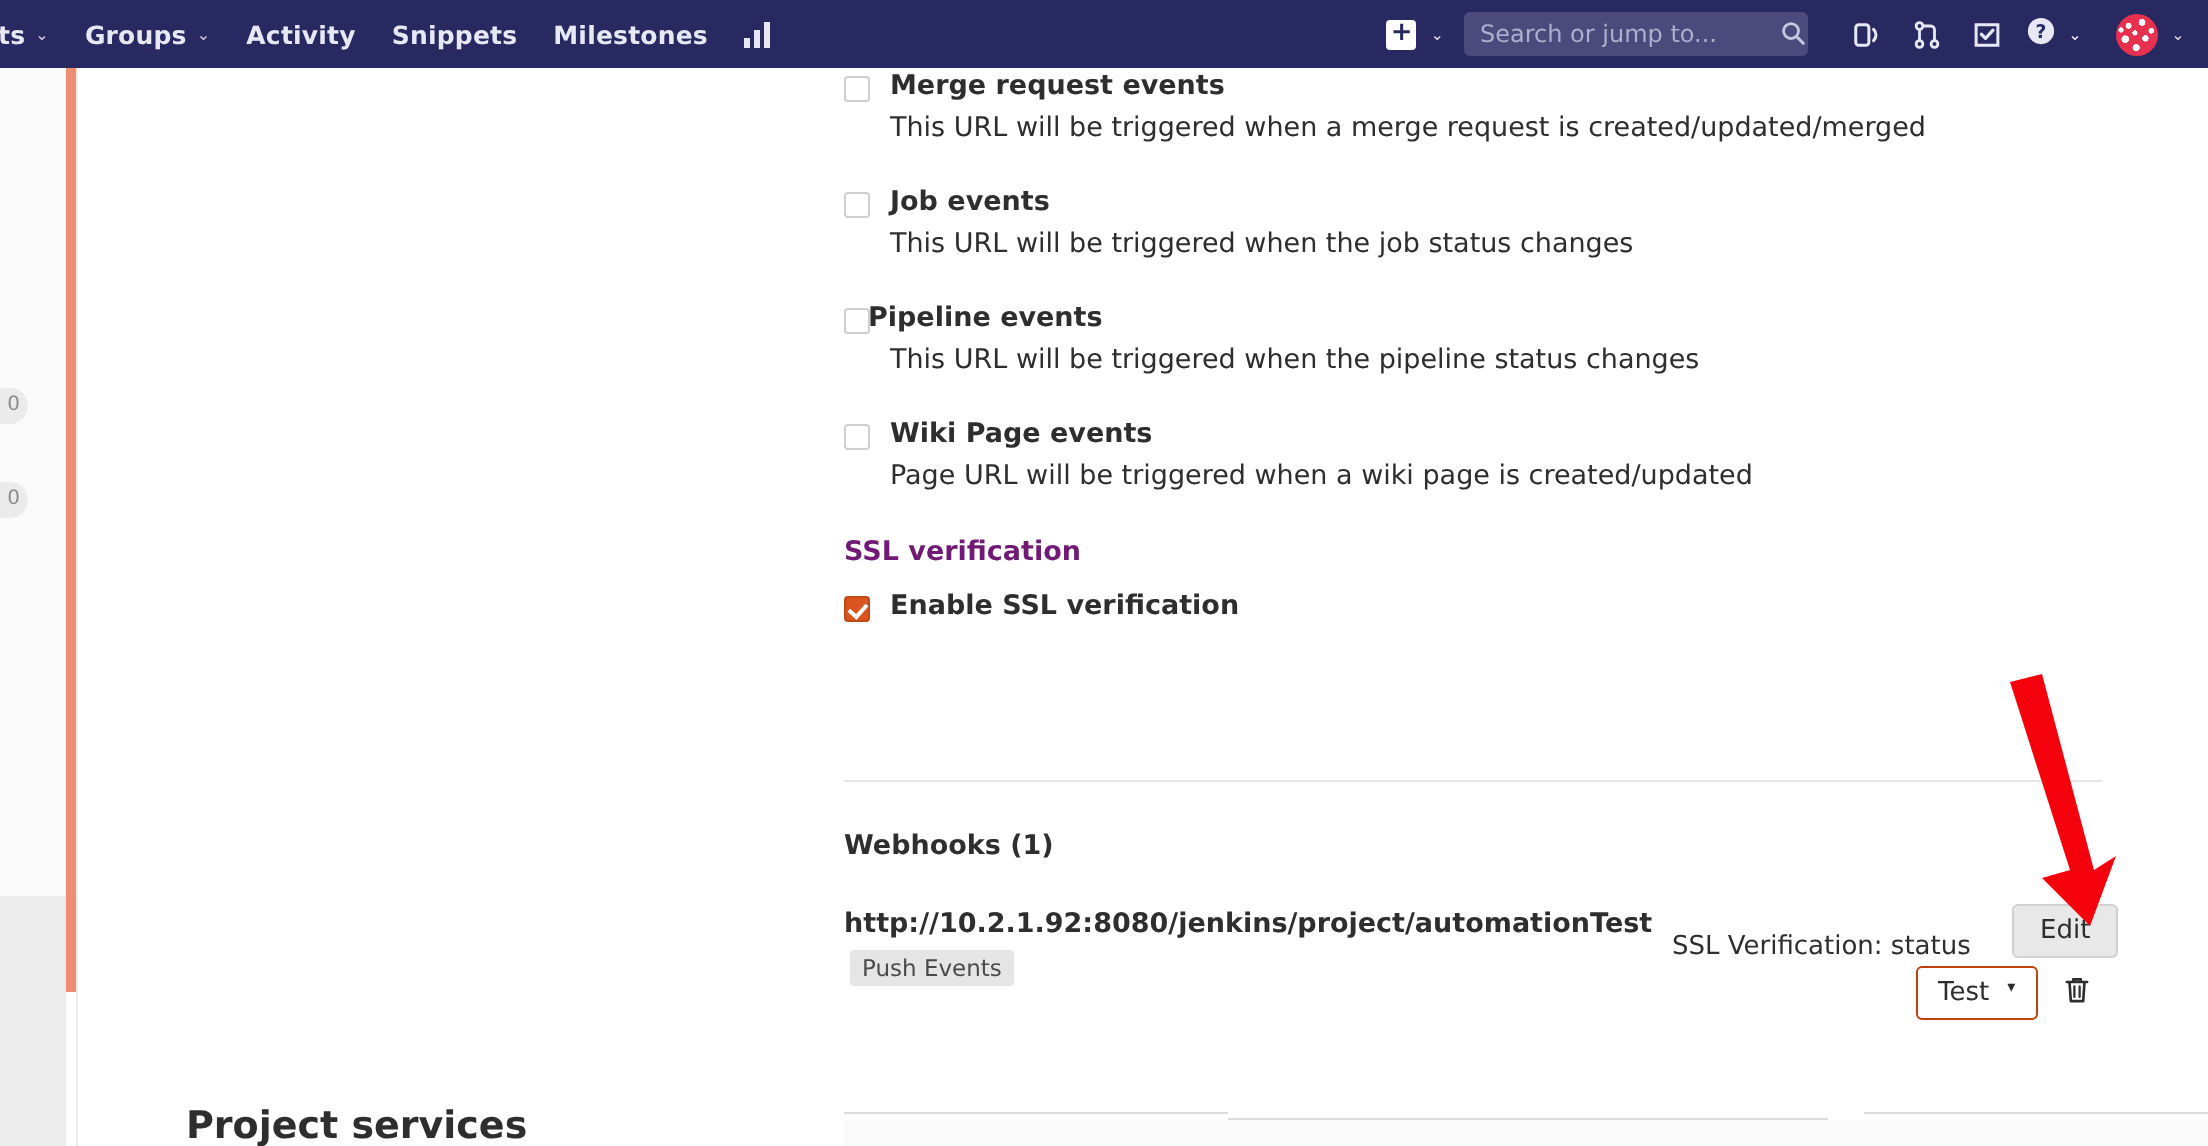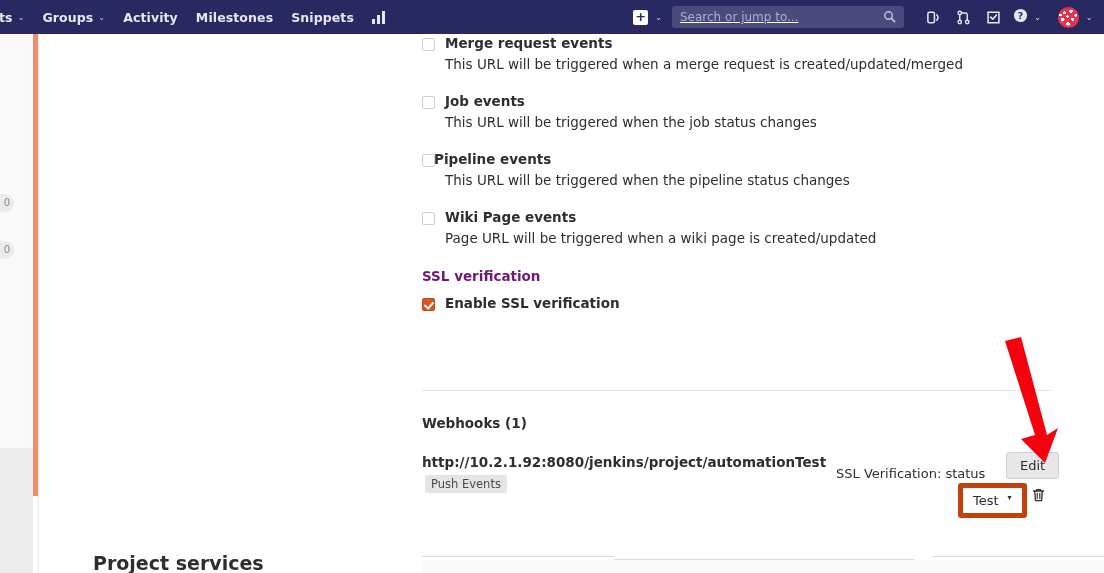--- a/index.html
+++ b/index.html
@@ -36,24 +36,23 @@
 
   .plus-box {
     width: 15px; height: 15px; background: #fff; border-radius: 2px;
     color: #292961; font-size: 13px; font-weight: bold; line-height: 13px;
     text-align: center; display: inline-block;
   }
   #nav-create { display: flex; align-items: center; gap: 7px; padding: 0 10px 0 6px; height: 34px;}
   #nav-create .caret { font-size: 8px; color:#ddd; }
 
   #search-box {
-    width: 232px; height: 22px; background: #4a4a7d; border-radius: 3px;
+    width: 172px; height: 22px; background: #4a4a7d; border-radius: 3px;
     display: flex; align-items: center; padding: 0 8px;
     margin-right: 14px;
-    text-decoration: underline;
   }
   #search-input {
     flex: 1; background: transparent; border: none; outline: none;
     color: #c7c7dd; font-size: 12px; font-family: inherit;
   }
   #search-input::placeholder { color: #aeaecd; }
   .nav-icon-btn {
     width: 30px; height: 34px; display: flex; align-items: center; justify-content: center;
     color: #e8e8f5;
   }
@@ -155,21 +154,21 @@
     font-size: 13px; color: #2e2e2e; white-space: nowrap;
   }
   #edit-btn {
     position: absolute; left: 967px; top: 418px;
     background: #e8e8e8; border: 1px solid #d0d0d0; border-radius: 3px;
     font-family: inherit; font-size: 13px; color: #2e2e2e;
     padding: 6px 13px; cursor: pointer; line-height: 1;
   }
   #test-btn {
     position: absolute; left: 919px; top: 449px;
-    background: #fff; border: 5px solid #c2410c; border-radius: 3px;
+    background: #fff; border: 1px solid #c2410c; border-radius: 3px;
     font-family: inherit; font-size: 13px; color: #2e2e2e;
     padding: 6px 10px; cursor: pointer; line-height: 1;
     display: flex; align-items: flex-start; gap: 9px;
   }
   #test-btn .caret { font-size: 8px; }
   #delete-btn {
     position: absolute; left: 988px; top: 449px;
     background: transparent; border: none; cursor: pointer;
     padding: 4px; line-height: 0;
   }
@@ -205,24 +204,24 @@
       <span class="caret">⌄</span>
     </a>
     <a class="nav-link">
       <span>Groups</span>
       <span class="caret">⌄</span>
     </a>
     <a class="nav-link">
       <span>Activity</span>
     </a>
     <a class="nav-link">
+      <span>Snippets</span>
+    </a>
+    <a class="nav-link">
       <span>Milestones</span>
-    </a>
-    <a class="nav-link">
-      <span>Snippets</span>
     </a>
     <a class="nav-link">
       <span class="chart-ico">
           <i></i>
           <i></i>
           <i></i>
         </span>
     </a>
   </div>
 

